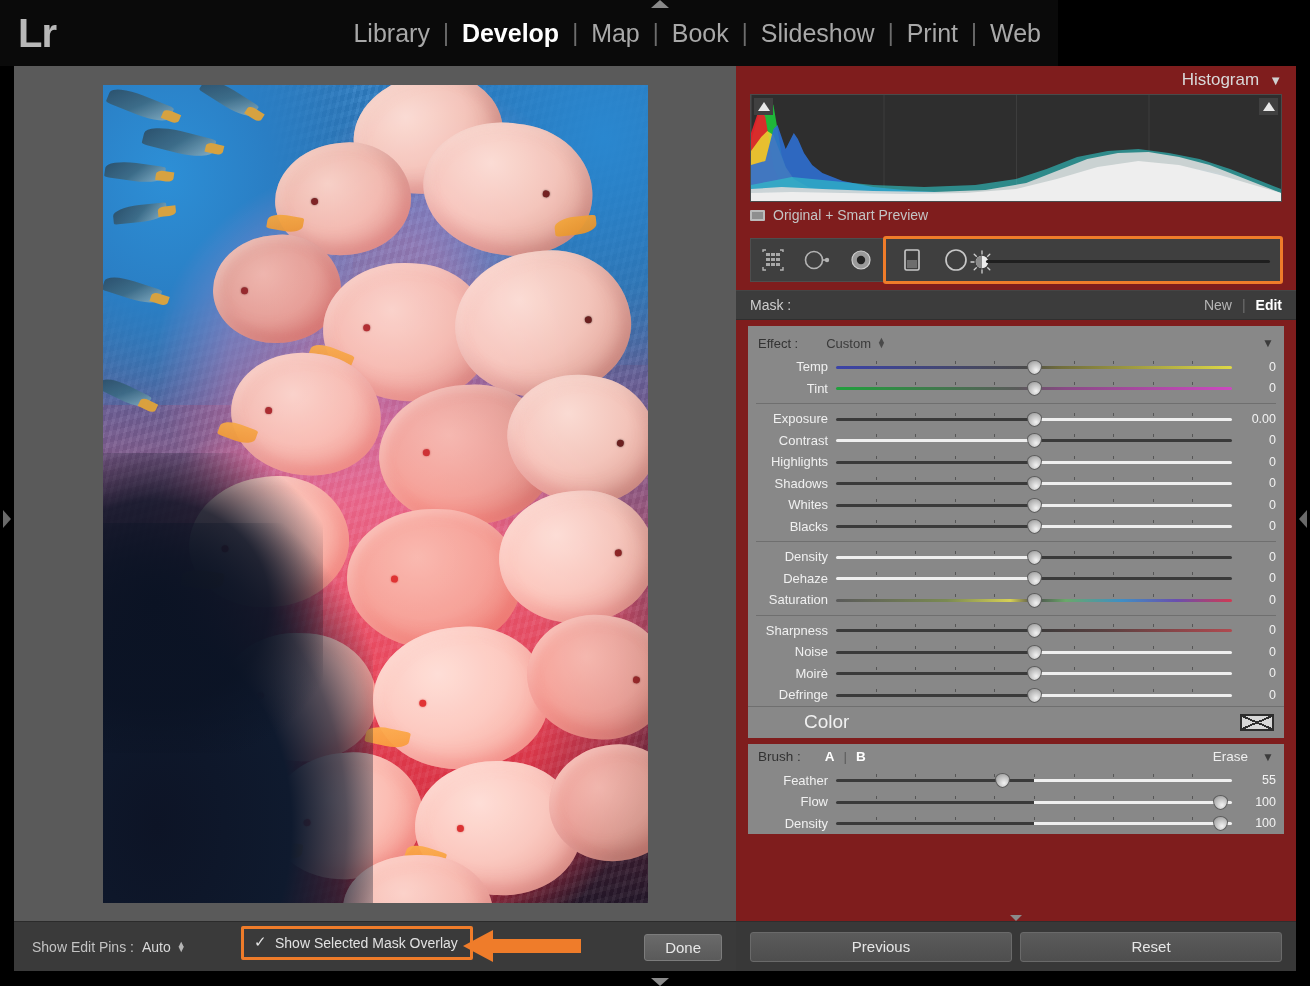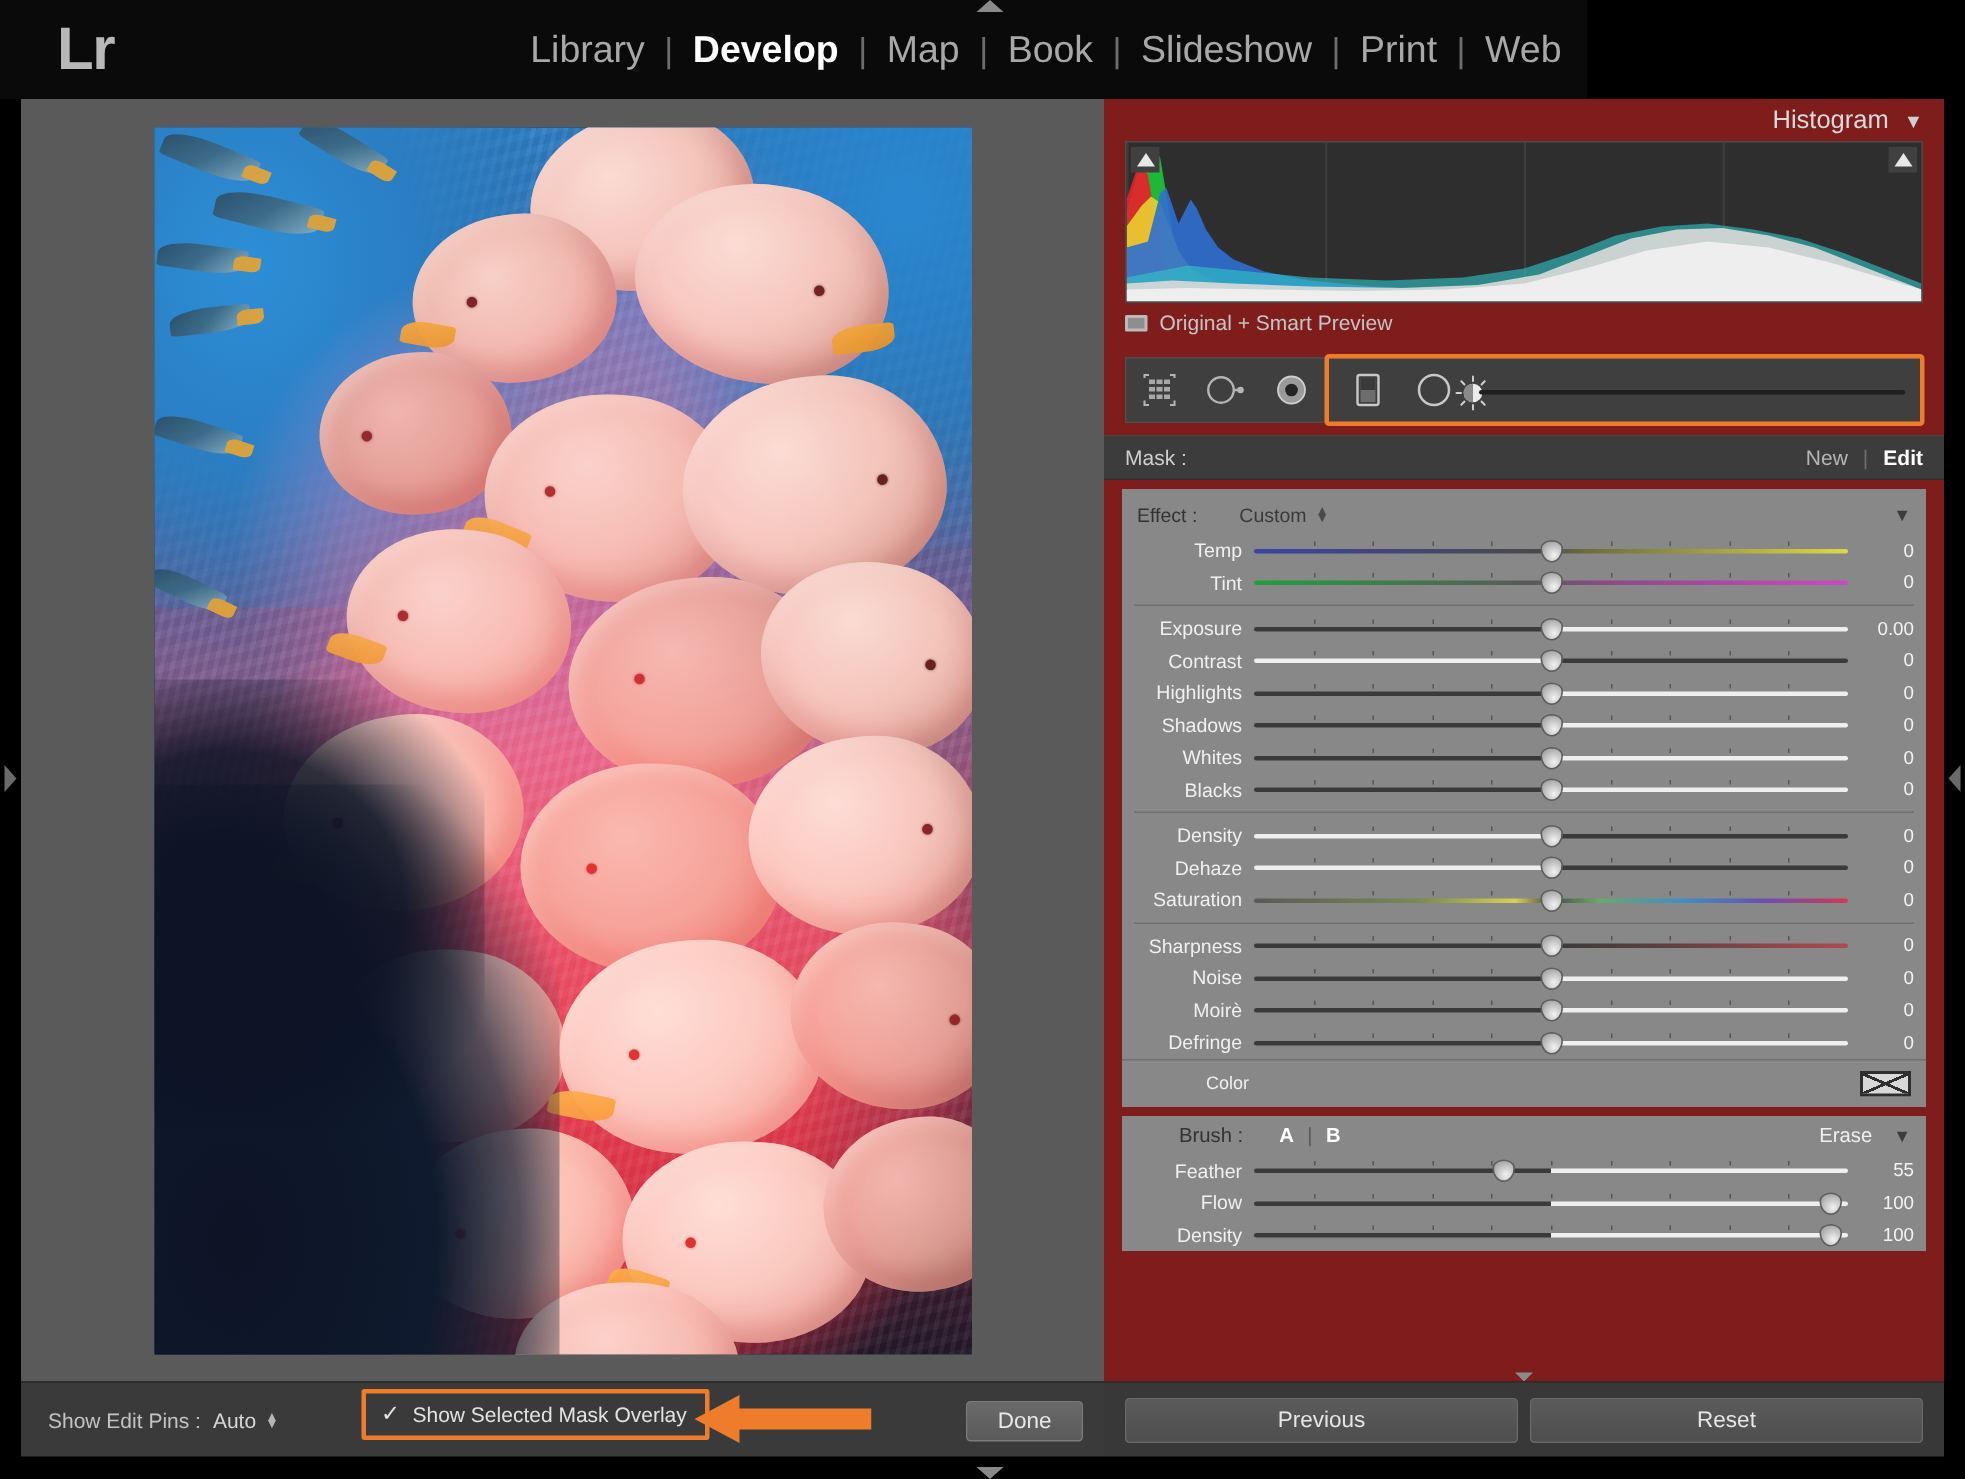--- a/index.html
+++ b/index.html
@@ -8,21 +8,21 @@
     background: #000;
     font-family: "Liberation Sans", sans-serif;
     overflow: hidden;
     position: relative;
   }
 
   
   .topbar {
     position: absolute; left: 0; top: 0; width: 1058px; height: 66px;
     background: #0a0a0a;
-    display: flex; align-items: center; padding-left: 20px;
+    display: flex; align-items: center;
   }
   .brand { display: flex; align-items: center; padding-left: 18px; }
   .lr-logo {
     font-size: 40px; font-weight: bold; color: #b8b8b8;
     letter-spacing: -1px; line-height: 1; margin-right: 12px;
     font-family: "Liberation Sans", sans-serif;
   }
   .brand-text { display: flex; flex-direction: column; justify-content: center; }
   .brand-sup { font-size: 12px; color: #c9c9c9; font-weight: bold; line-height: 1.1; letter-spacing: 0.1px;}
   .brand-main { font-size: 23px; color: #c9c9c9; line-height: 1.1; font-weight: 300;}
@@ -328,42 +328,42 @@
   .sl-val {
     width: 44px; text-align: right; color: #f2f2f2; font-size: 12.5px;
     padding-left: 4px;
   }
   .sl-divider { height: 1px; background: #6f6f6f; margin: 4px 8px 4px 8px; }
 
   .color-row {
     height: 32px; display: flex; align-items: center; padding: 0 10px 0 56px;
     border-top: 1px solid #6f6f6f;
   }
-  .color-label { color: #f0f0f0; font-size: 12px; }
+  .color-label { color: #f0f0f0; font-size: 19px; }
   .color-swatch {
     margin-left: auto; width: 34px; height: 17px;
     background: #d8d8d8; border: 2px solid #2e2e2e; position: relative;
   }
   .color-swatch::before, .color-swatch::after {
     content: ""; position: absolute; background: #2e2e2e;
   }
   .color-swatch::before { left: 0; top: 0; width: 100%; height: 100%;
     background: linear-gradient(to bottom right, transparent 46%, #2e2e2e 46%, #2e2e2e 54%, transparent 54%),
                 linear-gradient(to bottom left, transparent 46%, #2e2e2e 46%, #2e2e2e 54%, transparent 54%); }
 
   
   .brush-panel {
     margin: 6px 12px 0 12px; background: #888888; position: relative;
     overflow: hidden;
   }
   .brush-head {
     height: 26px; display: flex; align-items: center; padding: 0 10px;
     font-size: 13.5px; color: #2e2e2e;
   }
-  .brush-head .lbl { color: #333; margin-left: 28px; }
+  .brush-head .lbl { color: #333; }
   .brush-head .ab { margin-left: 24px; display: flex; gap: 9px; align-items: center; }
   .brush-head .ab b { color: #fff; font-weight: bold; cursor: pointer; }
   .brush-head .ab span.sep { color: #5a5a5a; }
   .brush-head .erase { margin-left: auto; color: #efefef; cursor: pointer; }
   .brush-head .tri { margin-left: 14px; color: #3c3c3c; font-size: 12px; }
   .automask-row {
     height: 22px; display: flex; align-items: center; padding-left: 96px;
     font-size: 13.5px; color: #f0f0f0; gap: 8px;
   }
   .chk-empty {

